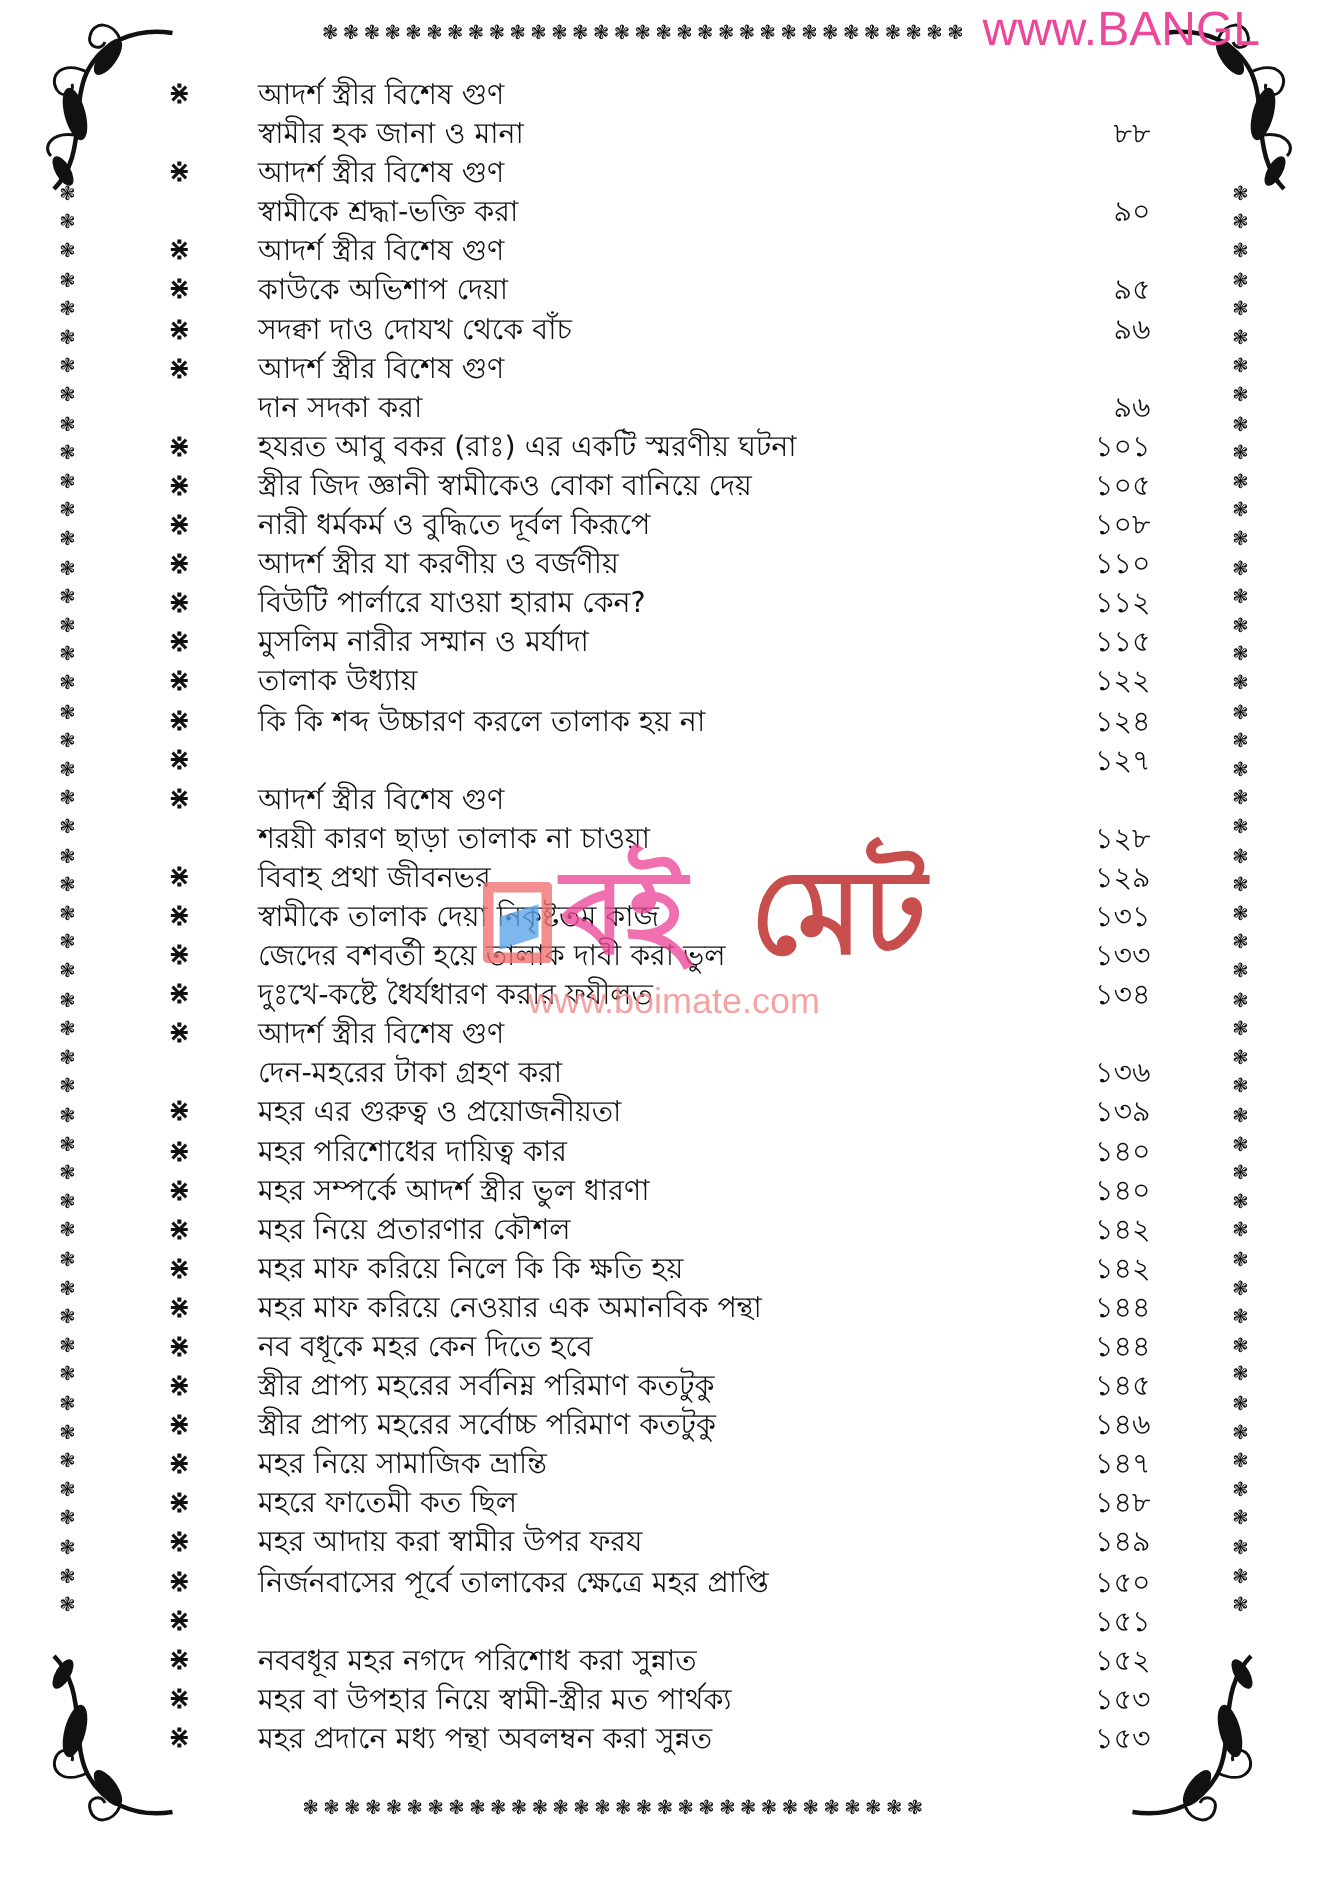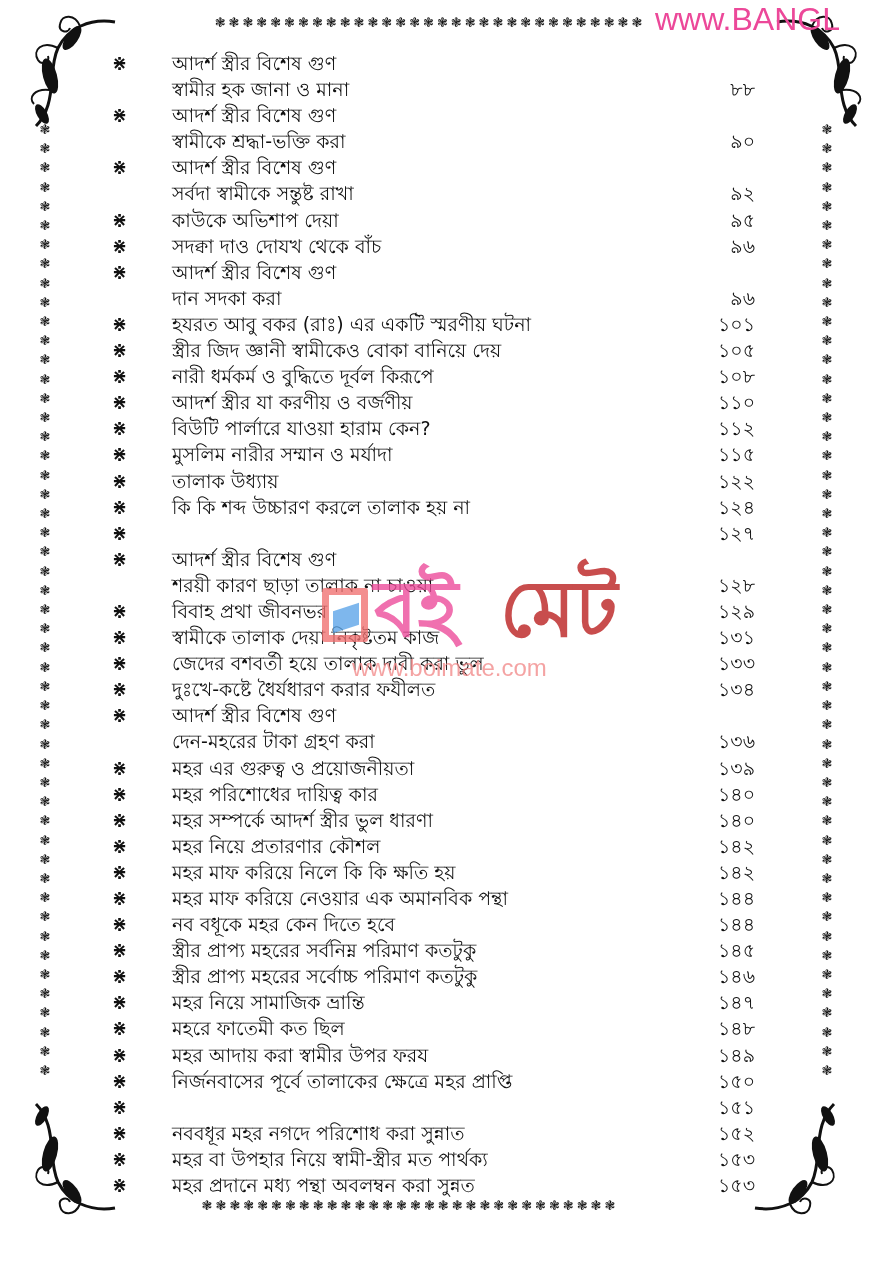--- a/index.html
+++ b/index.html
@@ -62,21 +62,21 @@
     .toc { position: absolute; left: 112px; top: 50px; width: 660px; }
     .row {
       position: relative; height: 26.1px; line-height: 26.1px;
       font-size: 19px; white-space: nowrap;
     }
     .bullet {
       position: absolute; left: 0; top: 0; width: 30px; font-size: 18px; font-weight: bold;
       color: #111;
     }
     .title { position: absolute; left: 60px; top: 0; font-family: "DejaVu Sans", sans-serif; }
-    .pg { position: absolute; right: 17px; top: 0; text-align: right; font-size: 19px; }
+    .pg { position: absolute; right: 5px; top: 0; text-align: right; font-size: 19px; }
   </style>
 </head>
 <body>
 
 <div class="page">
 
   <svg class="corner tl" viewBox="0 0 110 120">
     <path d="M95 12 C70 8, 48 18, 38 38 C30 55, 34 75, 28 95 C25 105, 20 112, 16 116" stroke="#111" stroke-width="3" fill="none"></path>
     <path d="M38 38 C22 30, 12 40, 18 50 C22 56, 30 52, 28 46" stroke="#111" stroke-width="2" fill="none"></path>
     <path d="M60 16 C55 4, 42 4, 40 14 C38 22, 48 24, 50 18" stroke="#111" stroke-width="2" fill="none"></path>
@@ -136,24 +136,20 @@
       <div class="row">
         <span class="title">স্বামীকে শ্রদ্ধা-ভক্তি করা</span>
         <span class="pg">৯০</span>
       </div>
       <div class="row">
         <span class="bullet">⋇</span>
         <span class="title">আদর্শ স্ত্রীর বিশেষ গুণ</span>
         <span class="pg"></span>
       </div>
       <div class="row">
-        <span class="title">সর্বদা স্বামীকে সন্তুষ্ট রাখা</span>
-        <span class="pg">৯২</span>
-      </div>
-      <div class="row">
         <span class="bullet">⋇</span>
         <span class="title">কাউকে অভিশাপ দেয়া</span>
         <span class="pg">৯৫</span>
       </div>
       <div class="row">
         <span class="bullet">⋇</span>
         <span class="title">সদক্বা দাও দোযখ থেকে বাঁচ</span>
         <span class="pg">৯৬</span>
       </div>
       <div class="row">

